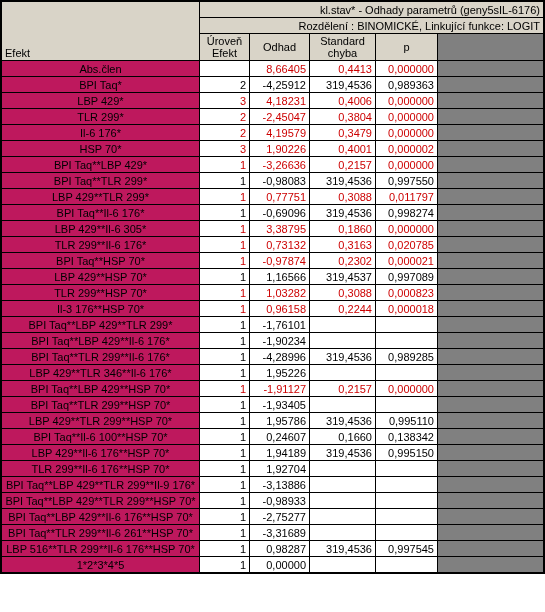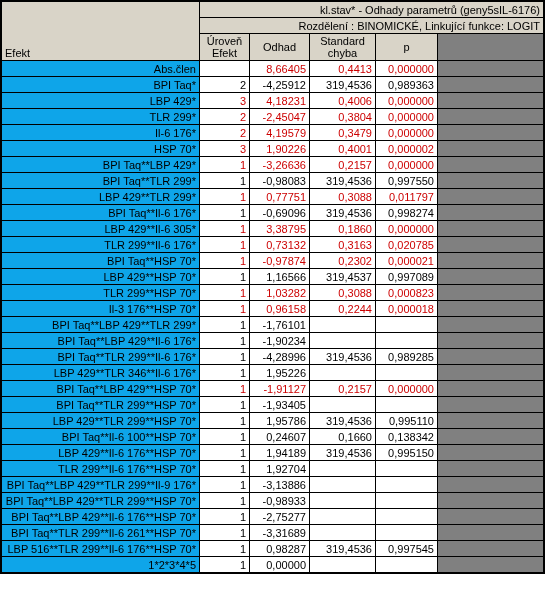--- a/index.html
+++ b/index.html
@@ -26,22 +26,22 @@
     box-sizing: border-box;
     overflow: hidden;
     white-space: nowrap;
   }
   .hdr {
     background: #d9d4c8;
     text-align: center;
     font-weight: normal;
   }
   .rowlabel {
-    background: #0ea5e9;
-    text-align: right;
+    background: #be185d;
+    text-align: center;
   }
   .num {
     text-align: right;
   }
   .red {
     color: #cc0000;
   }
   .filler {
     background: #808080;
   }

